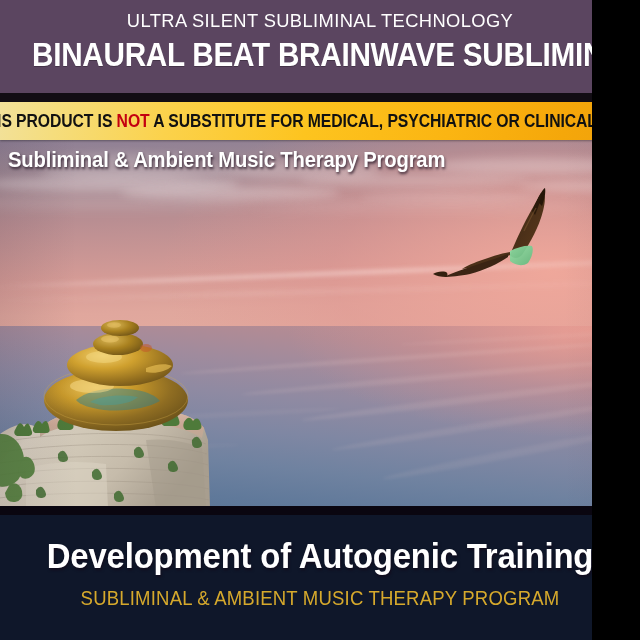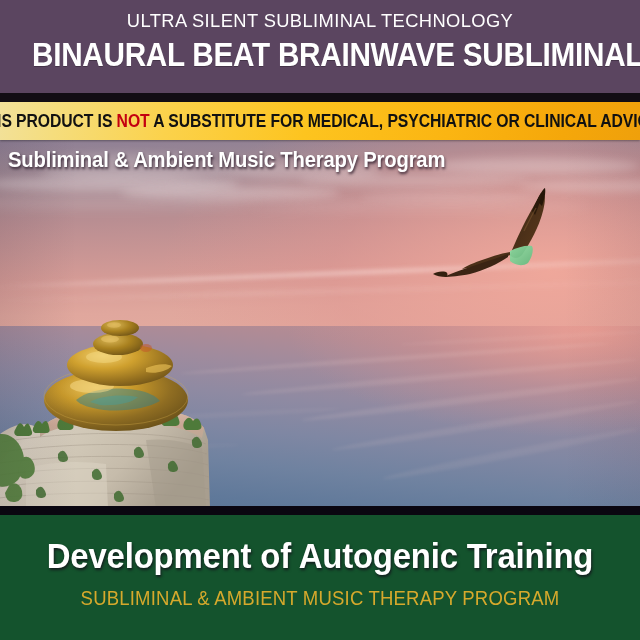--- a/index.html
+++ b/index.html
@@ -4,21 +4,21 @@
 <style>
   * { margin:0; padding:0; box-sizing:border-box; }
   html, body {
     width:640px; height:640px;
     background:#000;
     font-family:"Liberation Sans", sans-serif;
     overflow:hidden;
   }
   #album {
     position:relative;
-    width:640px; height:640px;
+    width:592px; height:640px;
     background:#5c4761;
     overflow:hidden;
   }
 
   
   .top-header {
     position:absolute; left:0; top:0; width:640px; height:93px;
     background:#5b4560;
     z-index:20;
   }
@@ -185,21 +185,21 @@
   
   .divider-bottom {
     position:absolute; left:0; top:506px; width:640px; height:9px;
     background:#0a0610;
     z-index:22;
   }
 
   
   .bottom-footer {
     position:absolute; left:0; top:515px; width:640px; height:125px;
-    background:#14532d;
+    background:#0f172a;
     z-index:20;
   }
   .album-title {
     position:absolute; left:0; top:21px; width:640px;
     text-align:center;
     color:#ffffff;
     font-size:35px;
     font-weight:700;
     letter-spacing:-0.2px;
     white-space:nowrap;

